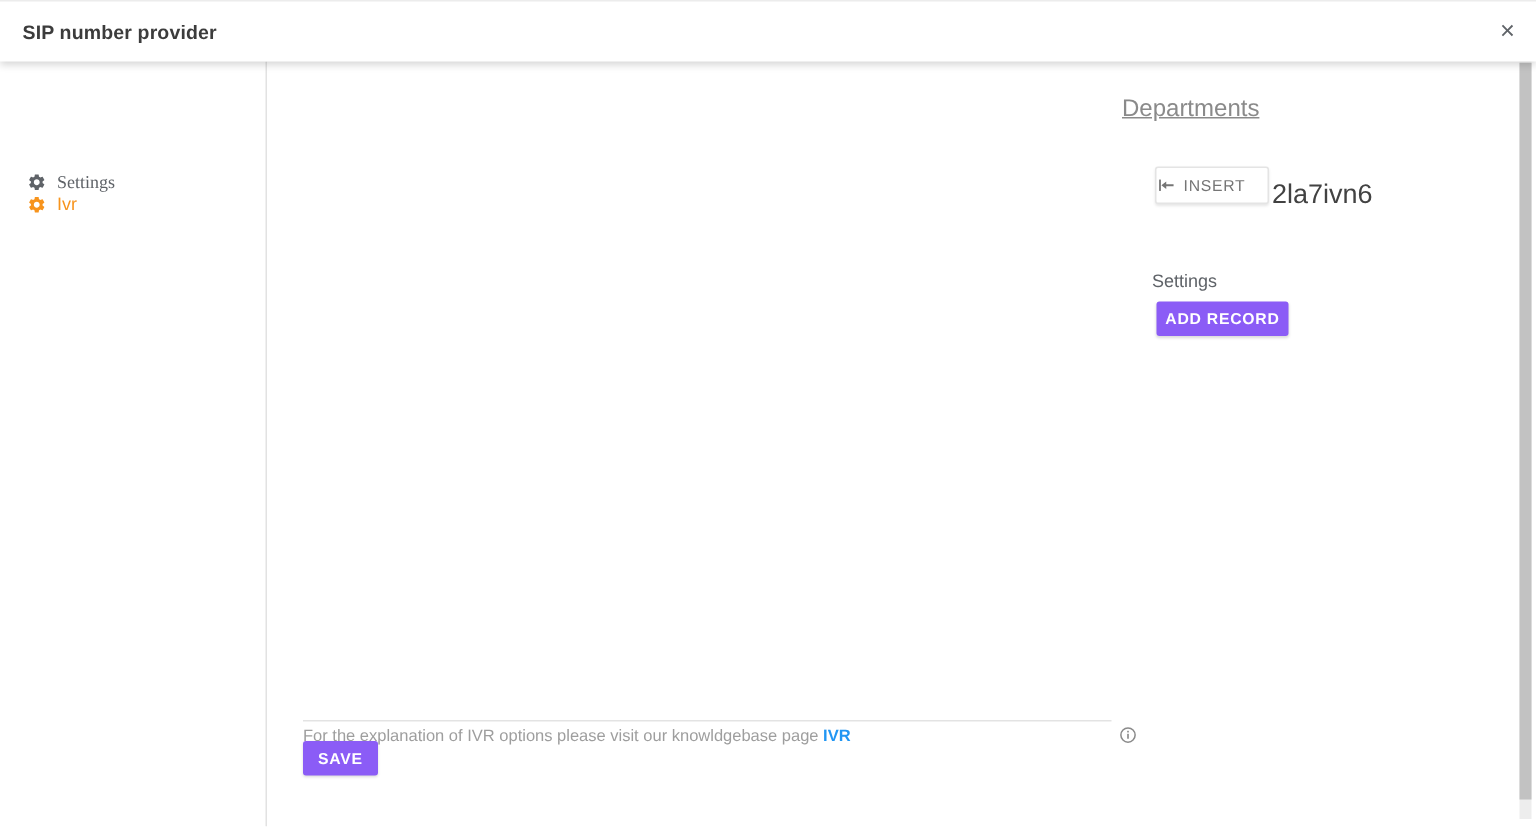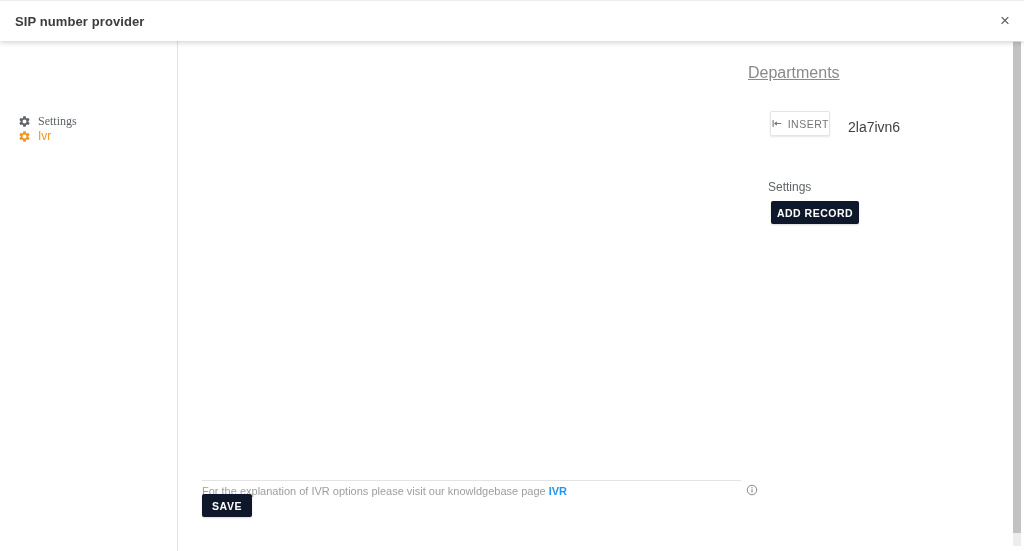--- a/index.html
+++ b/index.html
@@ -28,29 +28,29 @@
 
   
   .dept-label { position:absolute; left:748px; top:64px; font-size:16px; color:#8a8a8a;text-decoration:underline; }
   .dept-select { position:absolute; left:767px; top:77px; width:231px; height:17px;
                  border-bottom:1px solid #cfcfcf; cursor:pointer; }
   .dept-value { font-size:13px; font-weight:500; color:#2b2b2b; line-height:15px; }
   .dept-caret { position:absolute; right:3px; top:6px; width:0; height:0;
                 border-left:4px solid transparent; border-right:4px solid transparent;
                 border-top:5px solid #3c3c3c; }
 
-  .insert-btn { position:absolute; left:770px; top:111px; width:60px; height:25px; background:#ffffff;
+  .insert-btn { position:absolute; left:770px; top:111px; width:76px; height:25px; background:#ffffff;
                 border:1px solid #e4e4e4; border-radius:2px; box-shadow:0 1px 2px rgba(0,0,0,0.10);
                 display:flex; align-items:center; justify-content:flex-start; gap:5px; cursor:pointer; }
   .insert-btn .lbl { font-size:10.5px; color:#757575; letter-spacing:0.5px; }
-  .insert-code { position:absolute; left:848px; top:119px; font-size:14px; color:#424242;text-align:center; }
+  .insert-code { position:absolute; left:848px; top:119px; font-size:18px; color:#424242;text-align:center; }
 
   .records-label { position:absolute; left:768px; top:180px; font-size:12px; color:#5f6368; }
 
-  .btn-orange { background:#0f172a; border:none; border-radius:2px; color:#ffffff;
+  .btn-orange { background:#8b5cf6; border:none; border-radius:2px; color:#ffffff;
                 font-family:"Liberation Sans","DejaVu Sans",sans-serif; font-size:10.5px;
                 font-weight:bold; letter-spacing:0.5px; text-align:center; cursor:pointer;
                 box-shadow:0 1px 2px rgba(0,0,0,0.15); }
   .add-record-btn { position:absolute; left:771px; top:201px; width:88px; height:23px; }
 
   
   .footer-divider { position:absolute; left:202px; top:480px; width:539px; height:1px; background:#e3e3e3; }
   .footer-note { position:absolute; left:202px; top:485px; font-size:11px; color:#9e9e9e; }
   .footer-note a { color:#2196F3; font-weight:bold; text-decoration:none; cursor:pointer; }
   .info-icon { position:absolute; left:746px; top:484px; width:12px; height:12px; cursor:pointer; }

